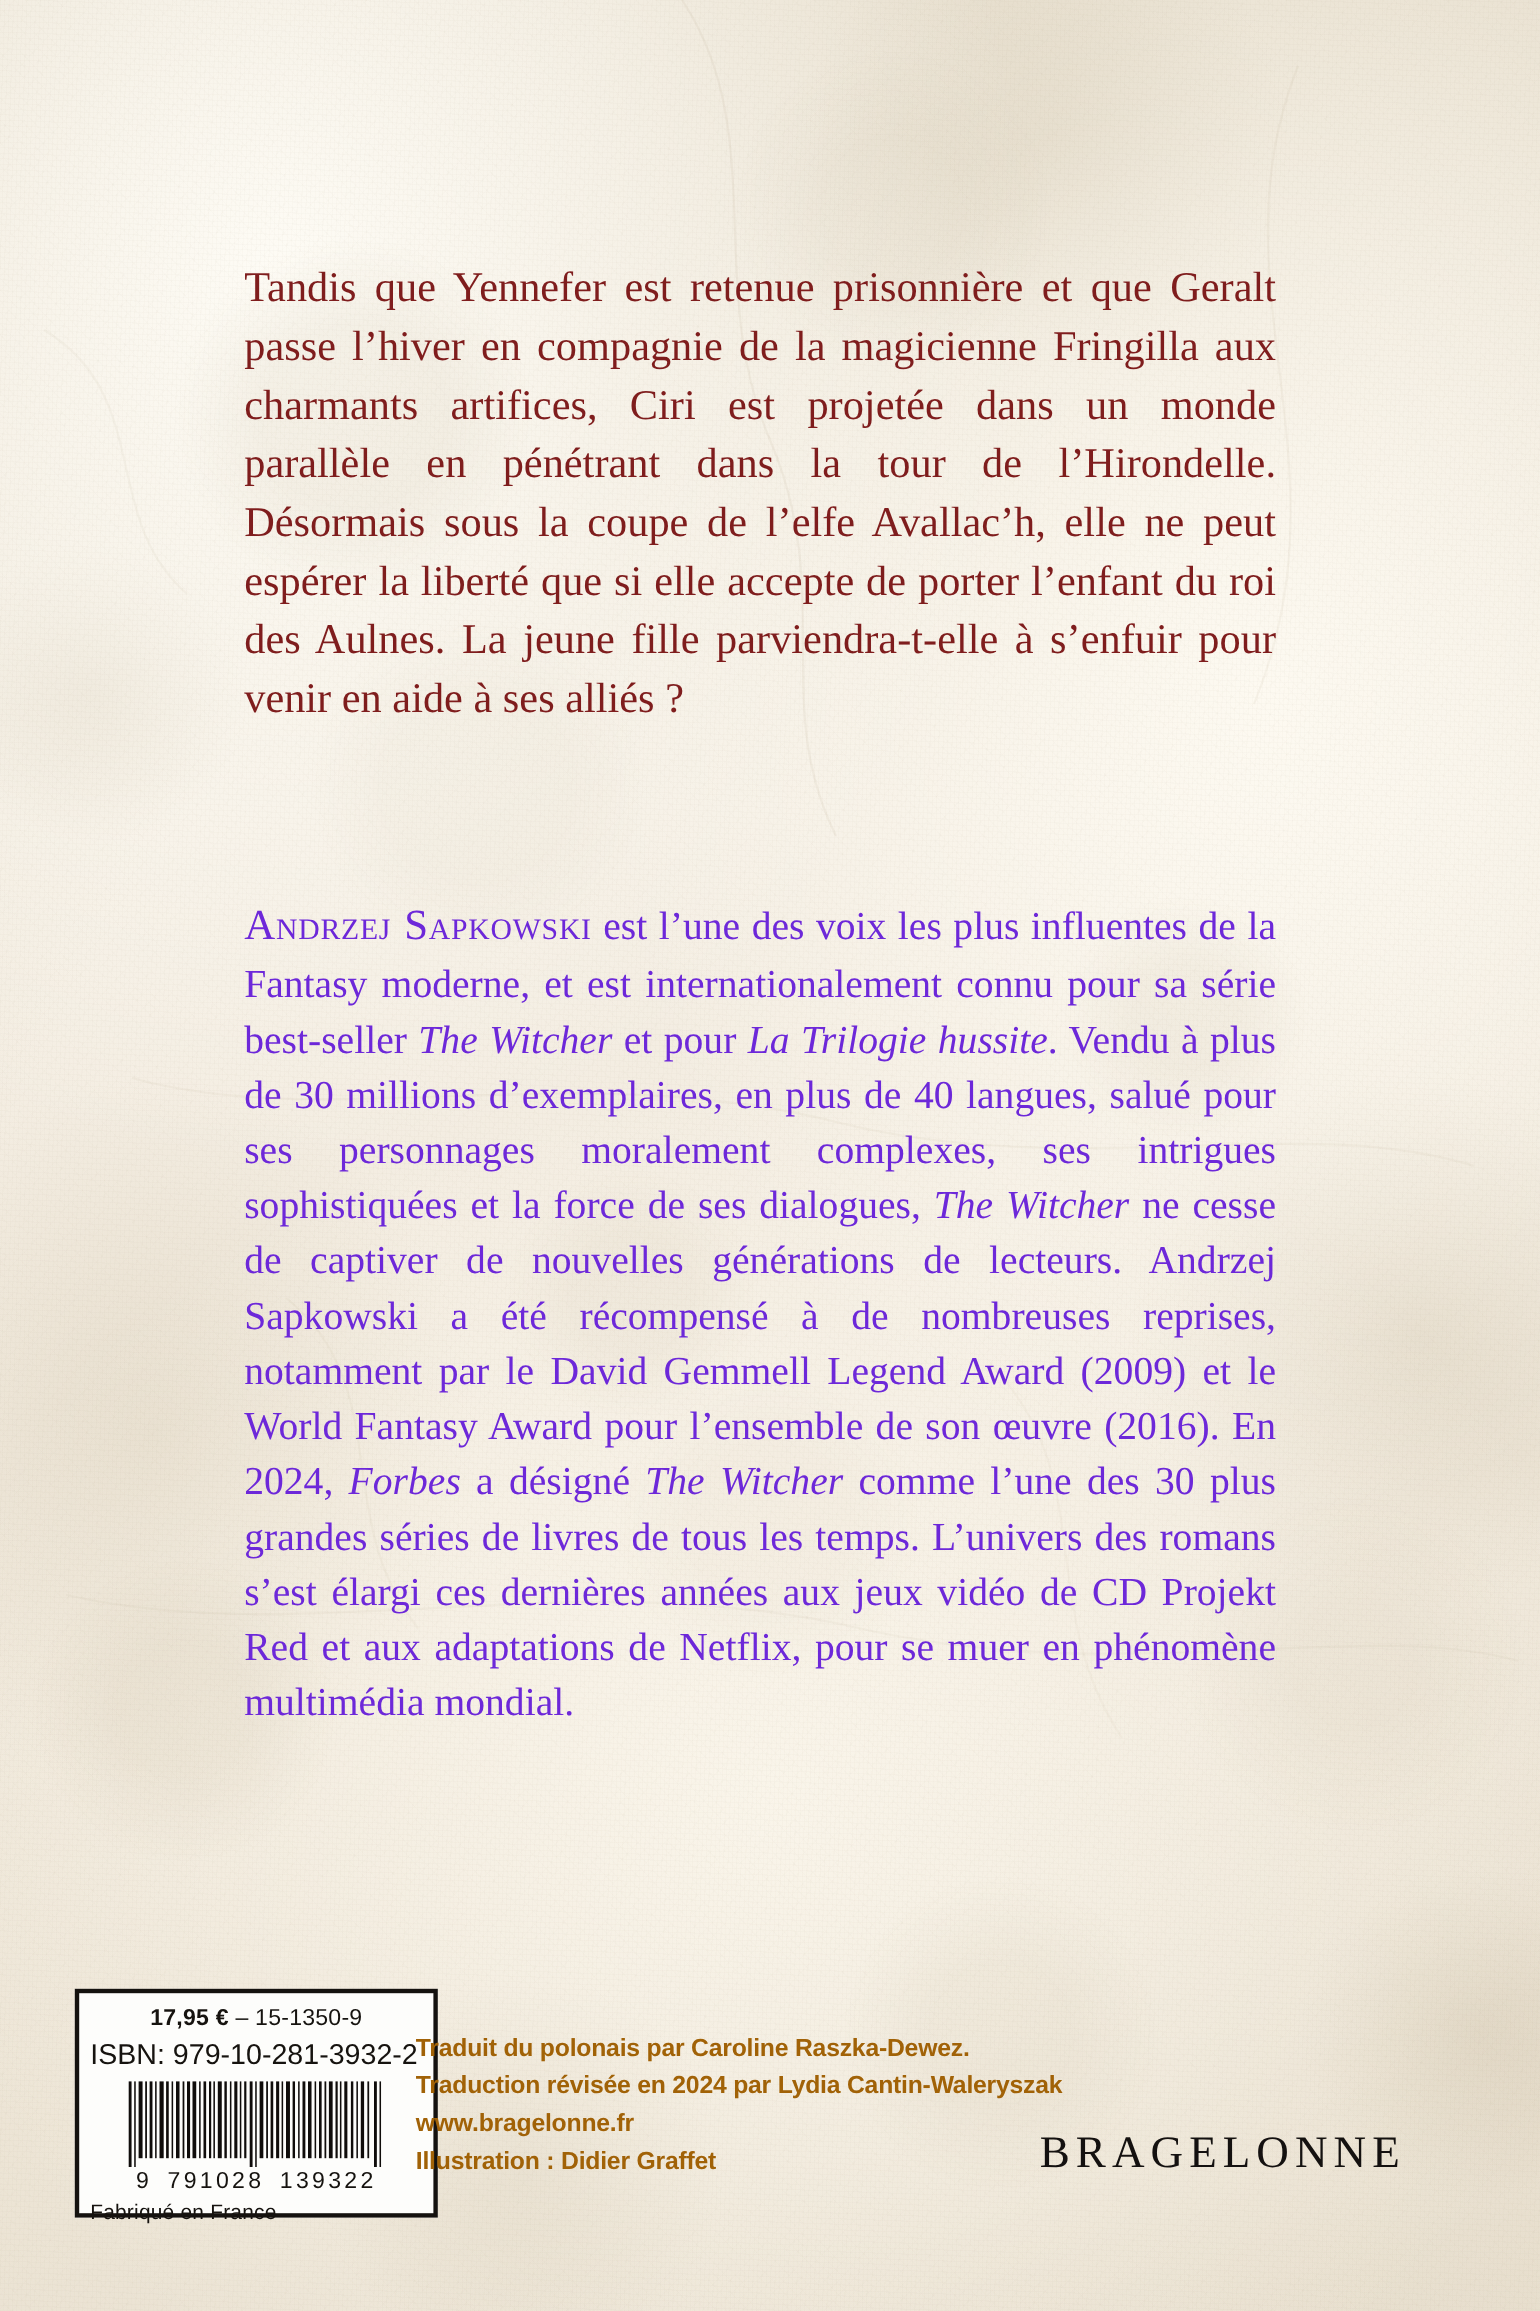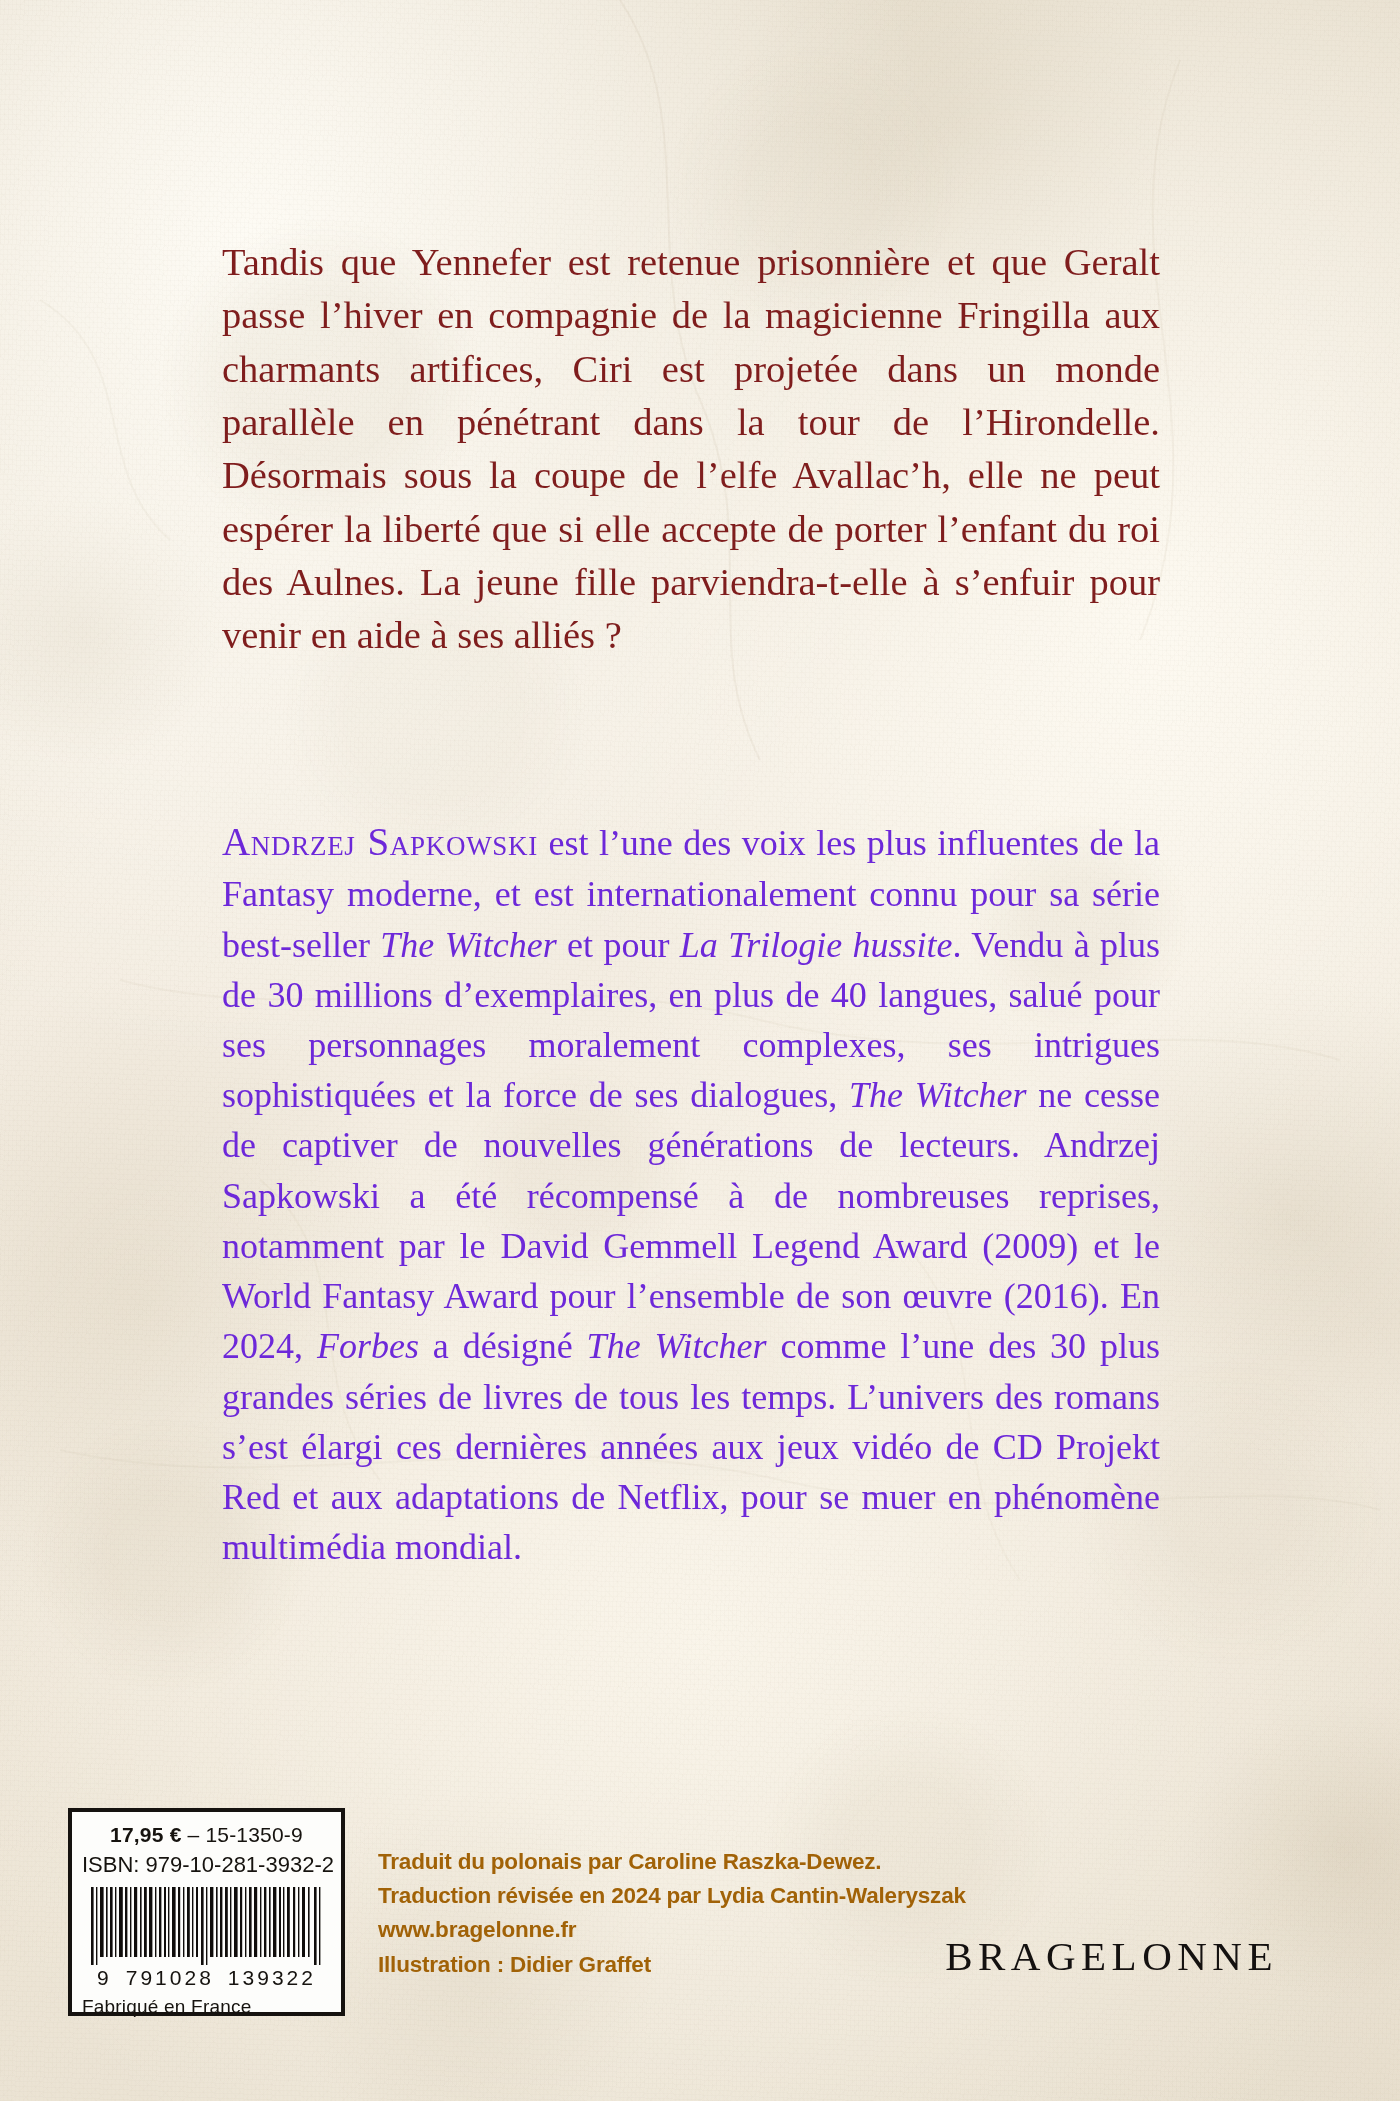--- a/index.html
+++ b/index.html
@@ -112,42 +112,41 @@
     left: 0;
     top: 1800px;
     width: 1400px;
     height: 260px;
   }
 
   #barcode-box {
     position: absolute;
     left: 68px;
     top: 8px;
-    width: 277px;
+    width: 330px;
     height: 208px;
     background: #fdfdfb;
     border: 4px solid #15120f;
     box-sizing: border-box;
     padding: 9px 10px 6px 10px;
     font-family: "Liberation Sans", sans-serif;
     color: #16130f;
   }
   #price-line {
     text-align: center;
     font-size: 21px;
     letter-spacing: 0.2px;
     white-space: nowrap;
     margin-top: 2px;
   }
   #price-line .price { font-weight: bold; }
   #price-line .dash  { padding: 0 6px; }
   #price-line .code  { font-weight: normal; }
   #isbn-line {
-    text-align: center;
-    font-size: 22px;
+    font-size: 26px;
     margin-top: 5px;
     white-space: nowrap;
   }
   #bars {
     margin: 9px auto 0 auto;
     width: 236px;
     height: 78px;
     display: block;
   }
   #ean-digits {

